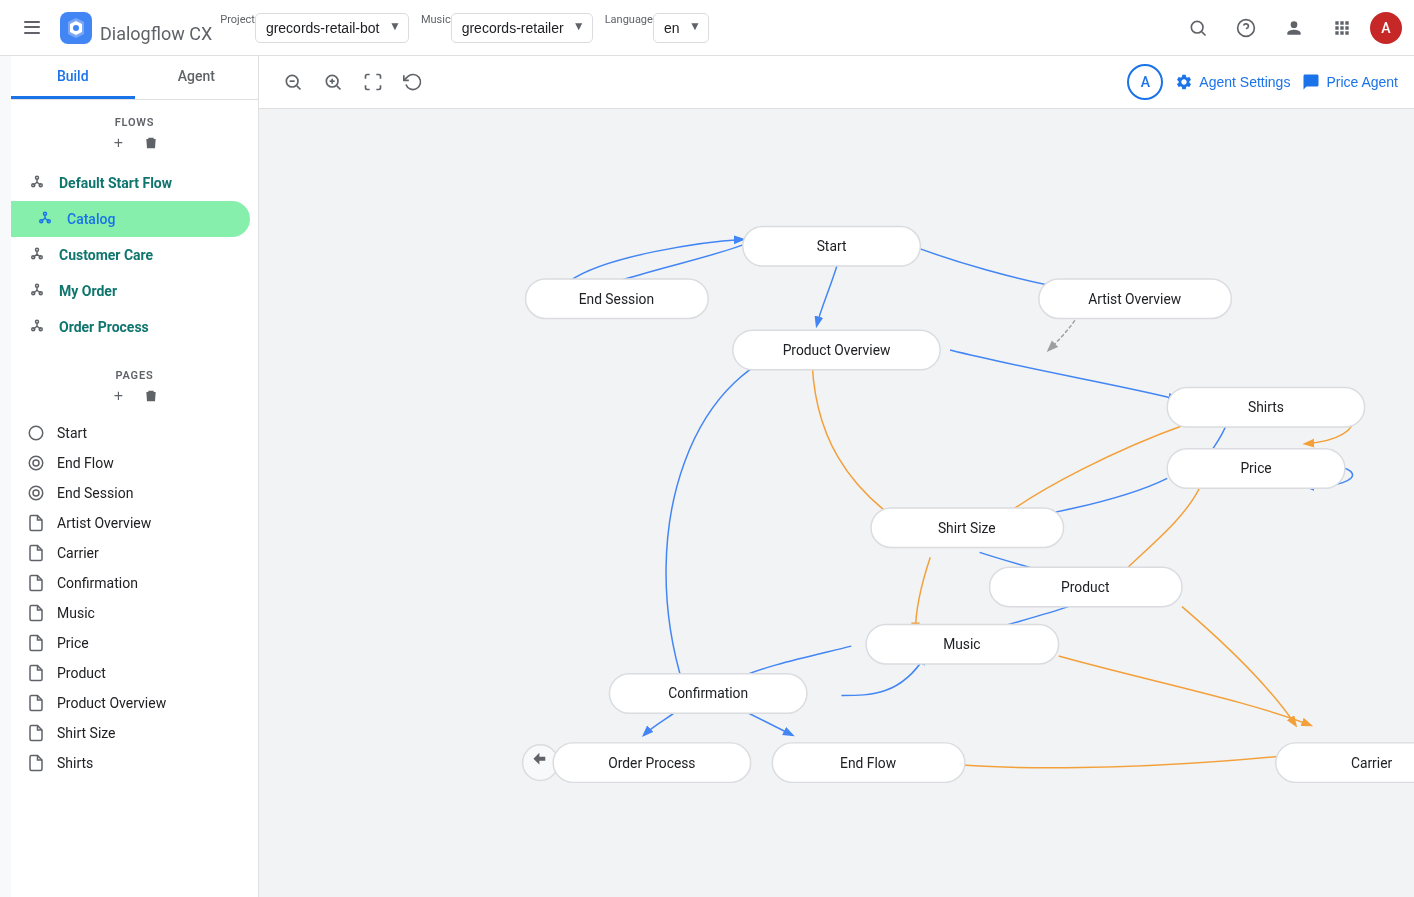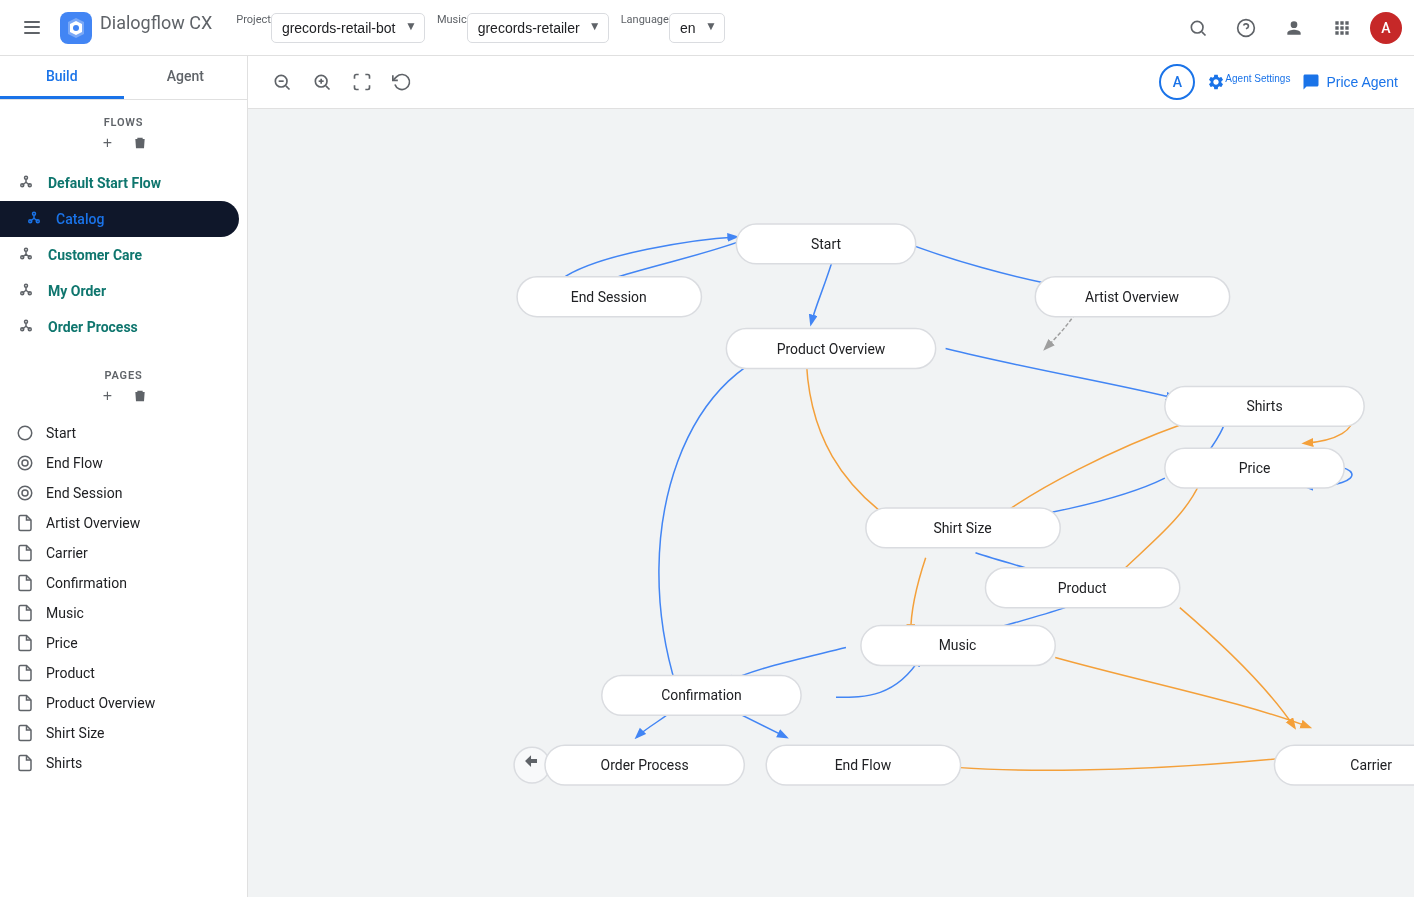--- a/index.html
+++ b/index.html
@@ -5,67 +5,67 @@
     * { box-sizing: border-box; margin: 0; padding: 0; }
     body { font-family: 'Google Sans', Roboto, Arial, sans-serif; font-size: 14px; background: #f8f9fa; color: #202124; height: 897px; overflow: hidden; display: flex; flex-direction: column; }
 
     
     .top-nav {
       display: flex; align-items: center; height: 56px; background: #fff;
       border-bottom: 1px solid #e0e0e0; padding: 0 12px; gap: 8px; flex-shrink: 0; z-index: 10;
     }
     .hamburger-icon { width: 24px; height: 24px; display: flex; flex-direction: column; justify-content: space-around; padding: 4px; cursor: pointer; flex-shrink: 0; }
     .hamburger-icon span { display: block; height: 2px; background: #5f6368; border-radius: 1px; }
-    .logo-area { display: flex; align-items: flex-start; gap: 8px; margin-right: 16px; }
+    .logo-area { display: flex; align-items: flex-end; gap: 8px; }
     .logo-icon { width: 32px; height: 32px; }
     .logo-text { font-size: 18px; color: #5f6368; font-weight: 400; white-space: nowrap; }
     .nav-dropdowns { display: flex; gap: 12px; flex: 1; }
     .nav-dropdown { display: flex; flex-direction: row; min-width: 160px; position: relative; }
     .nav-dropdown label { font-size: 11px; color: #5f6368; margin-bottom: 2px; }
     .nav-dropdown select {
       border: 1px solid #dadce0; border-radius: 5px; padding: 6px 28px 6px 10px;
       font-size: 14px; color: #202124; background: #fff; appearance: none; cursor: pointer; outline: none;
     }
     .nav-dropdown .dropdown-arrow { position: absolute; right: 8px; bottom: 10px; pointer-events: none; color: #5f6368; font-size: 12px; }
     .nav-icons { display: flex; align-items: center; gap: 8px; margin-left: auto; }
     .nav-icon-btn { width: 40px; height: 40px; border-radius: 50%; border: none; background: transparent; cursor: pointer; display: flex; align-items: center; justify-content: center; color: #5f6368; font-size: 20px; }
     .avatar { width: 32px; height: 32px; border-radius: 50%; background: #c62828; color: #fff; display: flex; align-items: center; justify-content: center; font-size: 14px; font-weight: 500; cursor: pointer; }
 
     
-    .main-layout { display: flex; flex: 1; overflow: hidden; }
+    .main-layout { display: flex; flex: 1; overflow: hidden; margin-left: 11px; }
 
     
     .sidebar { width: 248px; background: #fff; border-right: 1px solid #e0e0e0; display: flex; flex-direction: column; flex-shrink: 0; overflow-y: auto; }
     .sidebar-tabs { display: flex; border-bottom: 1px solid #e0e0e0; }
     .sidebar-tab { flex: 1; text-align: center; padding: 12px 0; font-size: 14px; cursor: pointer; color: #5f6368; font-weight: 500; border-bottom: 3px solid transparent; }
     .sidebar-tab.active { color: #1a73e8; border-bottom-color: #1a73e8; }
 
     .sidebar-section { padding: 8px 0; }
     .sidebar-section-header { display: flex; align-items: center; justify-content: space-between; padding: 8px 16px; flex-direction: column; }
     .sidebar-section-title { font-size: 11px; font-weight: 600; color: #5f6368; letter-spacing: 0.8px; text-transform: uppercase; }
     .sidebar-section-actions { display: flex; gap: 4px; }
     .icon-btn-sm { width: 28px; height: 28px; border-radius: 50%; border: none; background: transparent; cursor: pointer; display: flex; align-items: center; justify-content: center; color: #5f6368; font-size: 16px; }
 
     .sidebar-item { display: flex; align-items: center; gap: 12px; padding: 8px 16px; cursor: pointer; border-radius: 0 24px 24px 0; margin-right: 8px; }
-    .sidebar-item.active { background: #0f172a; padding-left: 24px; }
+    .sidebar-item.active { background: #86efac; padding-left: 24px; }
     .sidebar-item.active .sidebar-item-label { color: #1a73e8; font-weight: 500; }
     .sidebar-item-icon { width: 20px; height: 20px; display: flex; align-items: center; justify-content: center; color: #5f6368; font-size: 18px; flex-shrink: 0; }
     .sidebar-item-label { font-size: 14px; color: #0f766e; font-weight: bold; }
 
     .page-item { display: flex; align-items: center; gap: 12px; padding: 6px 16px; cursor: pointer; }
     .page-icon { width: 18px; height: 18px; color: #5f6368; flex-shrink: 0; }
 
     
     .canvas-area { flex: 1; display: flex; flex-direction: column; overflow: hidden; }
     .canvas-toolbar { display: flex; align-items: center; justify-content: space-between; padding: 8px 16px; background: #fff; border-bottom: 1px solid #e0e0e0; }
     .canvas-tools { display: flex; gap: 4px; }
     .canvas-tool-btn { width: 36px; height: 36px; border-radius: 50%; border: none; background: transparent; cursor: pointer; display: flex; align-items: center; justify-content: center; color: #5f6368; font-size: 18px; }
     .canvas-right-tools { display: flex; align-items: center; gap: 12px; }
     .agent-circle { width: 36px; height: 36px; border-radius: 50%; border: 2px solid #1a73e8; background: #fff; display: flex; align-items: center; justify-content: center; color: #1a73e8; font-size: 14px; font-weight: 500; }
-    .agent-settings-btn { display: flex; align-items: flex-start; color: #1a73e8; cursor: pointer; font-size: 10px; border: none; background: transparent; font-weight: 500; }
+    .agent-settings-btn { display: flex; align-items: center; gap: 6px; color: #1a73e8; cursor: pointer; font-size: 14px; border: none; background: transparent; font-weight: 500; }
     .test-agent-btn { display: flex; align-items: center; gap: 6px; color: #1a73e8; cursor: pointer; font-size: 14px; border: none; background: transparent; font-weight: 500; }
 
     
     .canvas { flex: 1; background: #f1f3f4; position: relative; overflow: hidden; }
     .canvas svg { width: 100%; height: 100%; }
   </style>
 </head>
 <body>
 
 <div class="top-nav">

